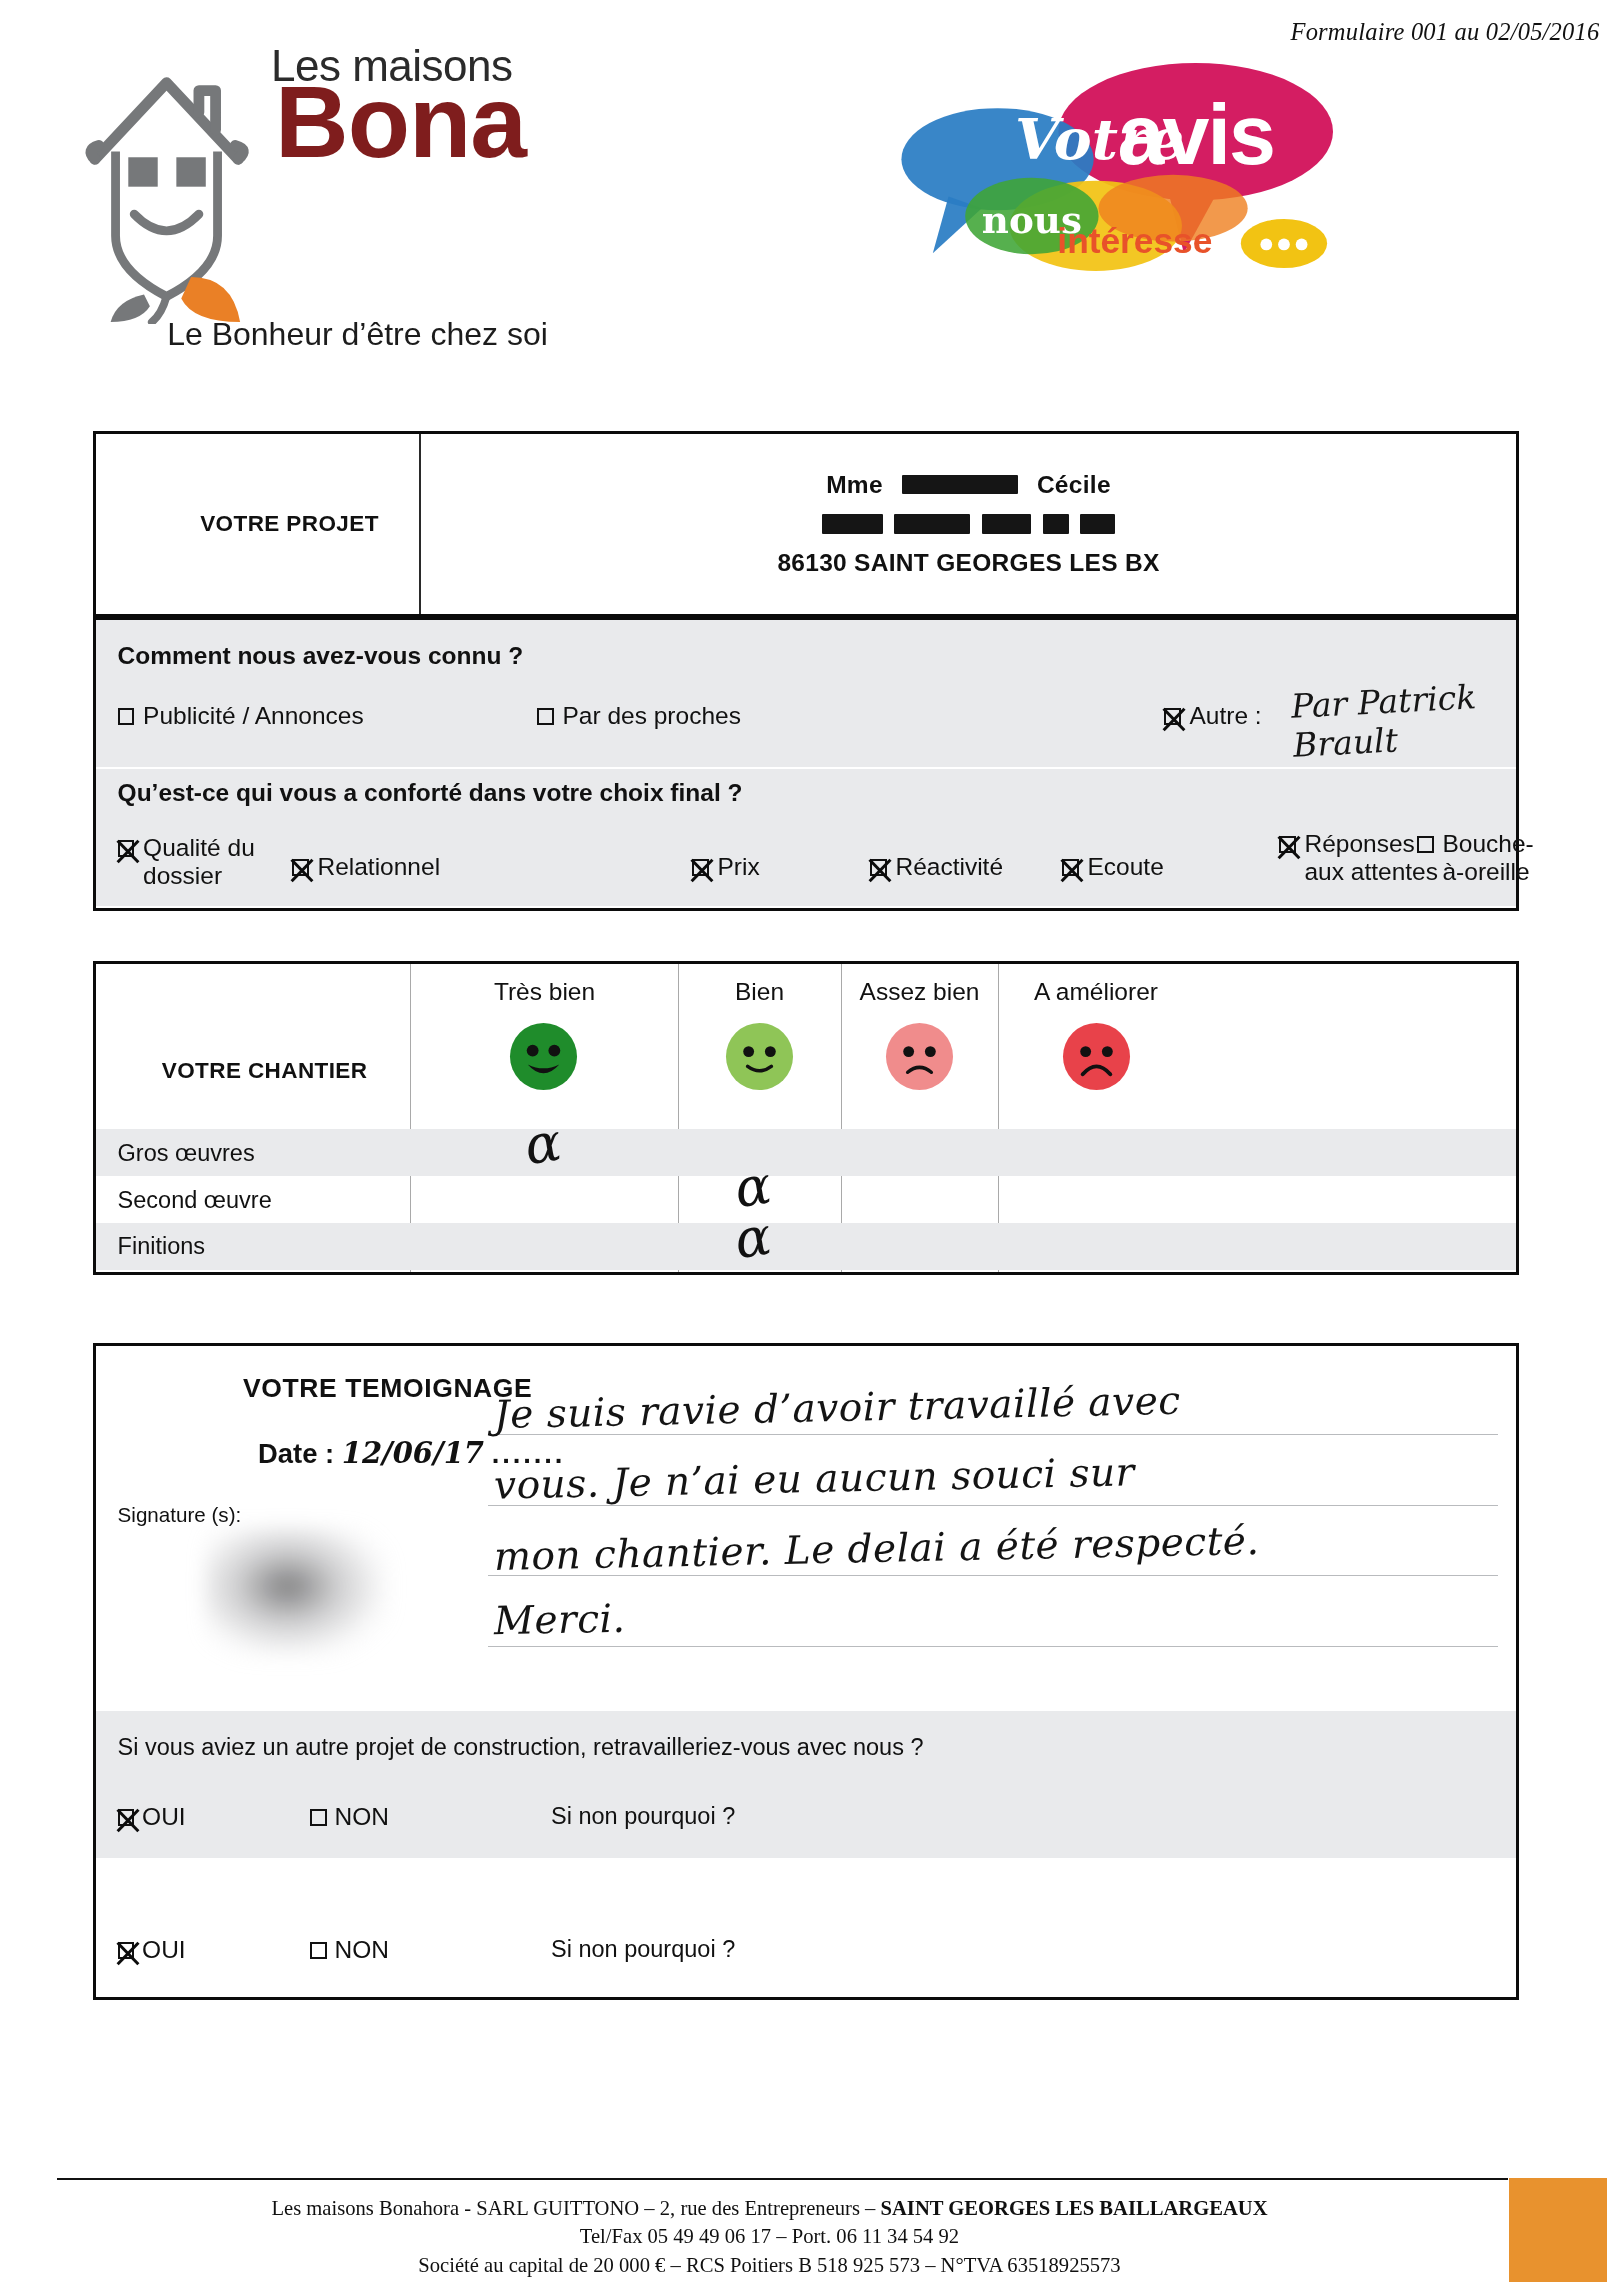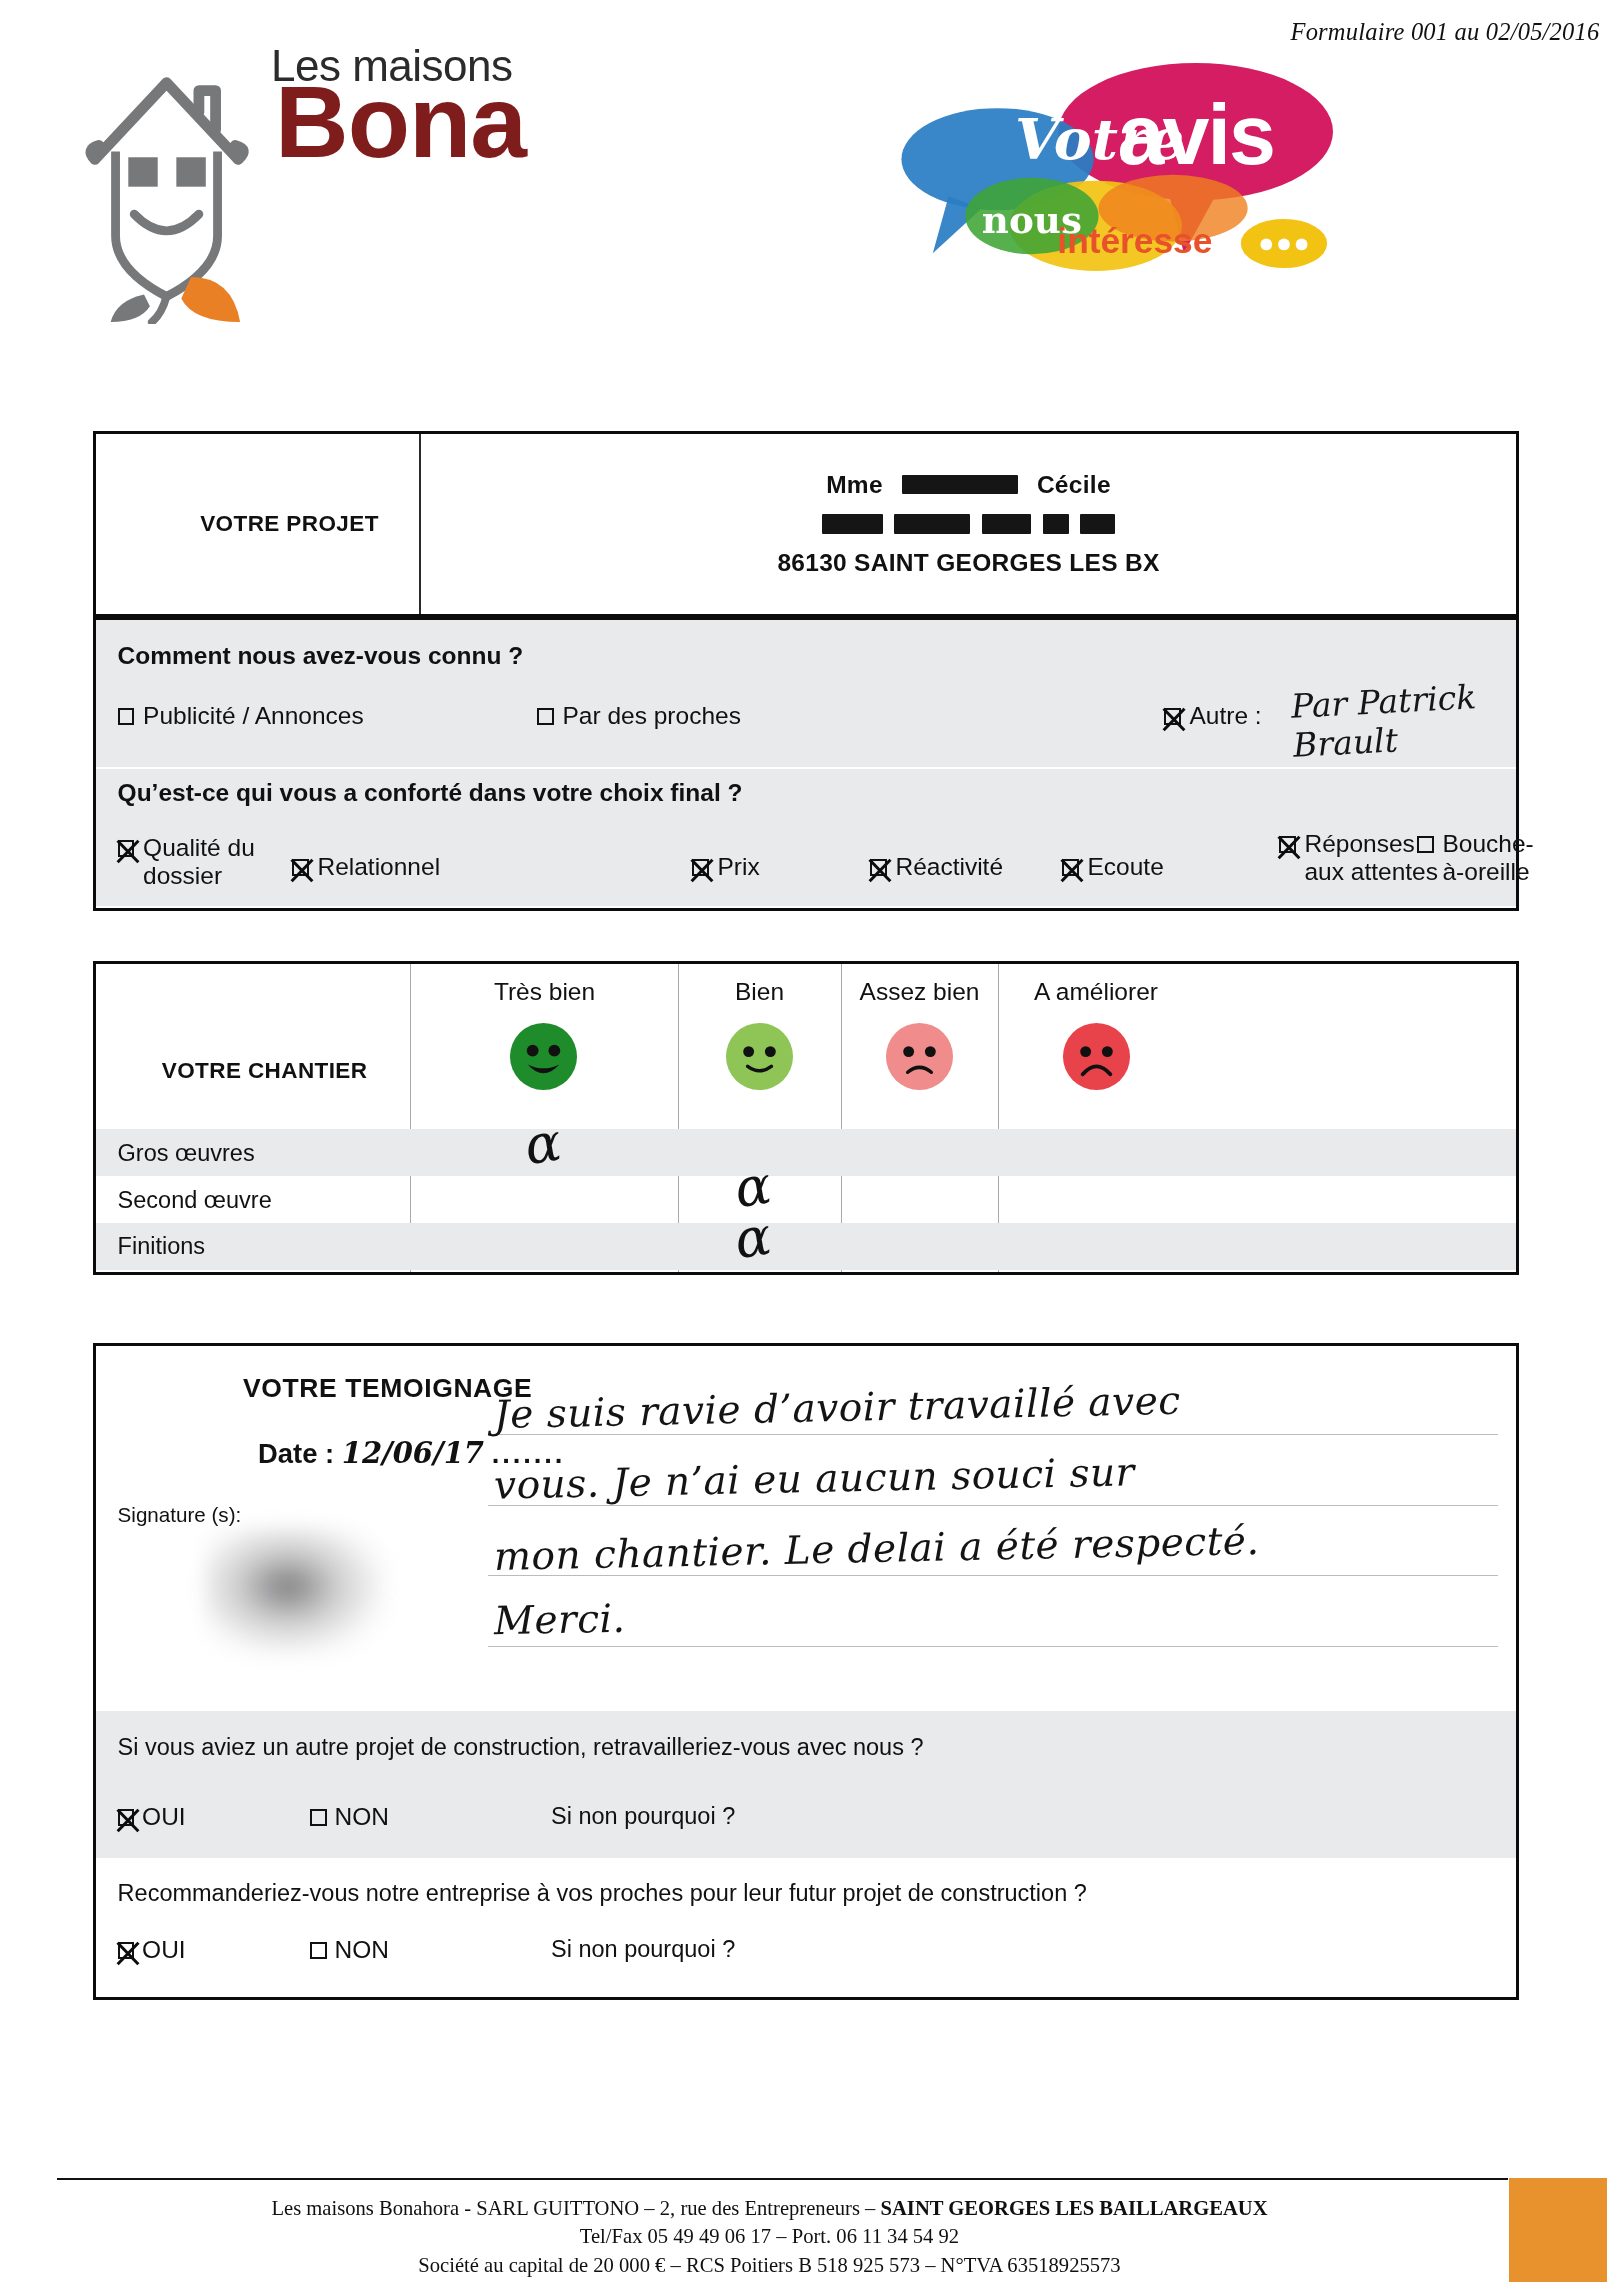--- a/index.html
+++ b/index.html
@@ -242,20 +242,21 @@
       <path d="M33 84 L33 170 Q33 205 85 232 Q137 205 137 170 L137 84" fill="none" stroke="#76787a" stroke-width="9"></path>
       <rect x="46" y="90" width="30" height="30" fill="#76787a"></rect>
       <rect x="95" y="90" width="30" height="30" fill="#76787a"></rect>
       <path d="M52 148 Q85 182 118 148" fill="none" stroke="#76787a" stroke-width="9" stroke-linecap="round"></path>
       <path d="M85 232 Q80 250 70 258" fill="none" stroke="#76787a" stroke-width="8" stroke-linecap="round"></path>
       <path d="M62 230 Q34 236 28 258 Q58 258 68 242 Z" fill="#76787a"></path>
       <path d="M110 212 Q152 212 160 258 Q112 258 100 234 Z" fill="#ea8026"></path>
     </svg>
     <div class="logo-les-maisons">Les maisons</div>
     <div class="logo-bona">Bona</div>
+    <div class="logo-tagline">Le Bonheur d’être chez soi</div>
   </div>
 
   <svg class="avis-logo" viewBox="0 0 470 215">
     <ellipse cx="330" cy="72" rx="140" ry="70" fill="#d41d62"></ellipse>
     <path d="M300 125 L318 196 L352 134 Z" fill="#d41d62"></path>
     <ellipse cx="128" cy="100" rx="98" ry="52" fill="#2a7dc4" opacity="0.93"></ellipse>
     <path d="M78 138 L62 196 L112 150 Z" fill="#2a7dc4" opacity="0.93"></path>
     <ellipse cx="228" cy="168" rx="88" ry="46" fill="#f2c313" opacity="0.93"></ellipse>
     <ellipse cx="163" cy="158" rx="68" ry="39" fill="#3fa535" opacity="0.88"></ellipse>
     <ellipse cx="307" cy="150" rx="76" ry="34" fill="#ef7f1f" opacity="0.80"></ellipse>
@@ -423,21 +424,20 @@
     <div class="yn" style="left:21.6px; top:457px;">
       <span class="cbx checked"></span>
       <span>OUI</span>
     </div>
     <div class="yn" style="left:214px; top:457px;">
       <span class="cbx"></span>
       <span>NON</span>
     </div>
     <div style="position:absolute; left:455px; top:457px; font-size:23.5px;">Si non pourquoi ?</div>
 
-    <div class="q-text" style="top:534px;">Recommanderiez-vous notre entreprise à vos proches pour leur futur projet de construction ?</div>
     <div class="yn" style="left:21.6px; top:549px; margin-top:41px;">
       <span class="cbx checked"></span>
       <span>OUI</span>
     </div>
     <div class="yn" style="left:214px; top:549px; margin-top:41px;">
       <span class="cbx"></span>
       <span>NON</span>
     </div>
     <div style="position:absolute; left:455px; top:590px; font-size:23.5px;">Si non pourquoi ?</div>
   </div>

